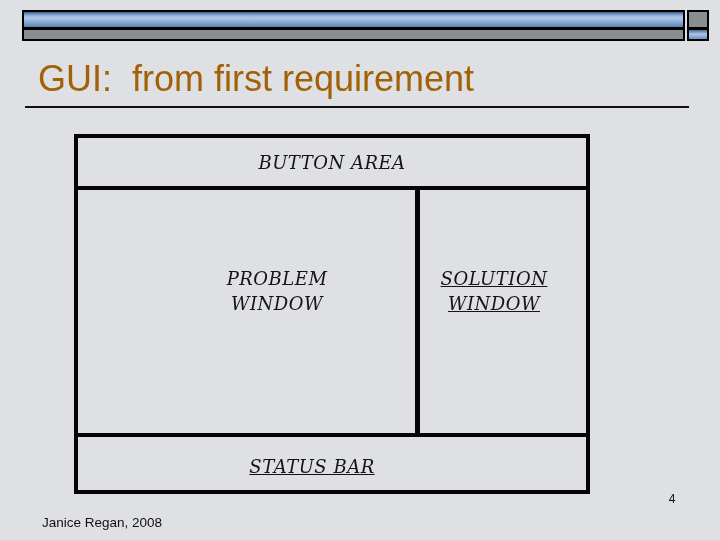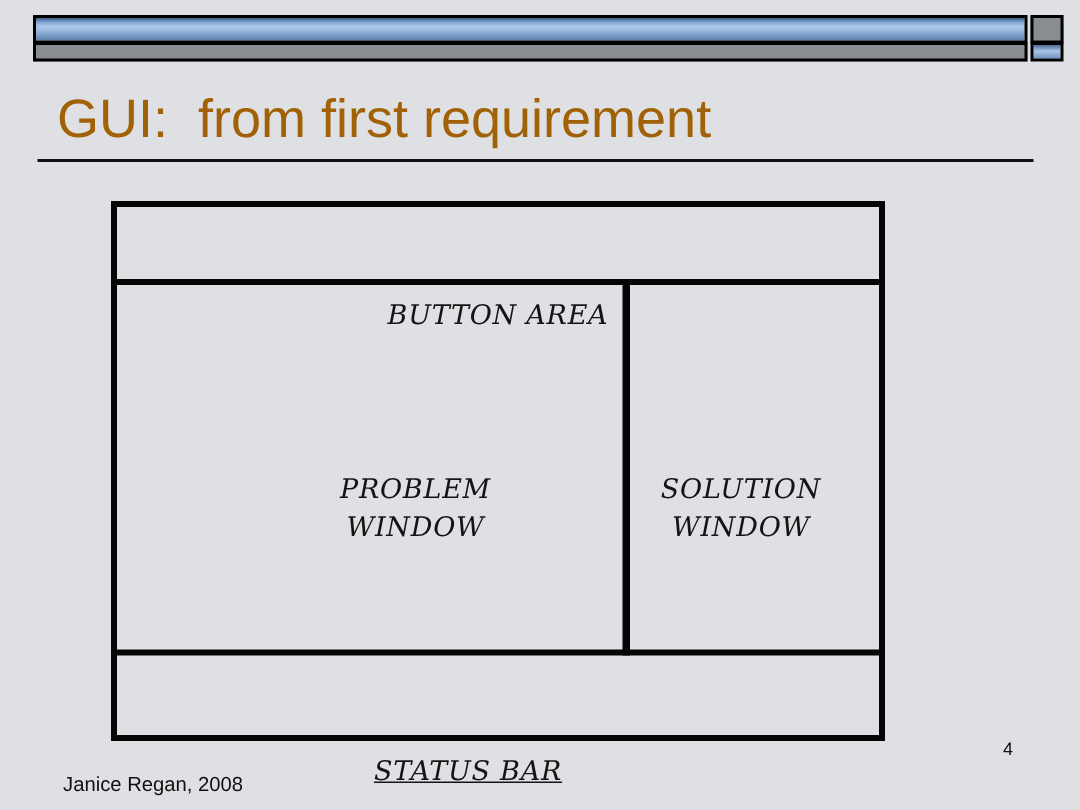--- a/index.html
+++ b/index.html
@@ -63,25 +63,24 @@
 
   
   .dlabel {
     font-family: "DejaVu Serif", serif;
     font-style: italic;
     font-size: 18px;
     color: #141414;
     text-align: center;
     letter-spacing: 0.5px;
     white-space: pre-line;
-    margin-top: 48px;
   }
   .lbl-button-area { left: 74px;  top: 152px; width: 516px; height: 22px; line-height: 22px; }
   .lbl-problem     { left: 177px; top: 266px; width: 200px; line-height: 25px; }
-  .lbl-solution    { left: 394px; top: 266px; width: 200px; line-height: 25px; }
+  .lbl-solution    { left: 394px; top: 266px; width: 200px; line-height: 25px; text-decoration: underline; }
   .lbl-status-bar  { left: 212px; top: 456px; width: 200px; height: 22px; line-height: 22px; text-decoration: underline; }
 
   
   .footer-credit {
     left: 42px; top: 496px; width: 300px; height: 16px;
     font-size: 13.5px; line-height: 16px; color: #101010; margin-top: 19px;
   }
   .page-number {
     left: 660px; top: 492px; width: 24px; height: 15px;
     font-size: 12px; line-height: 15px; color: #101010;

